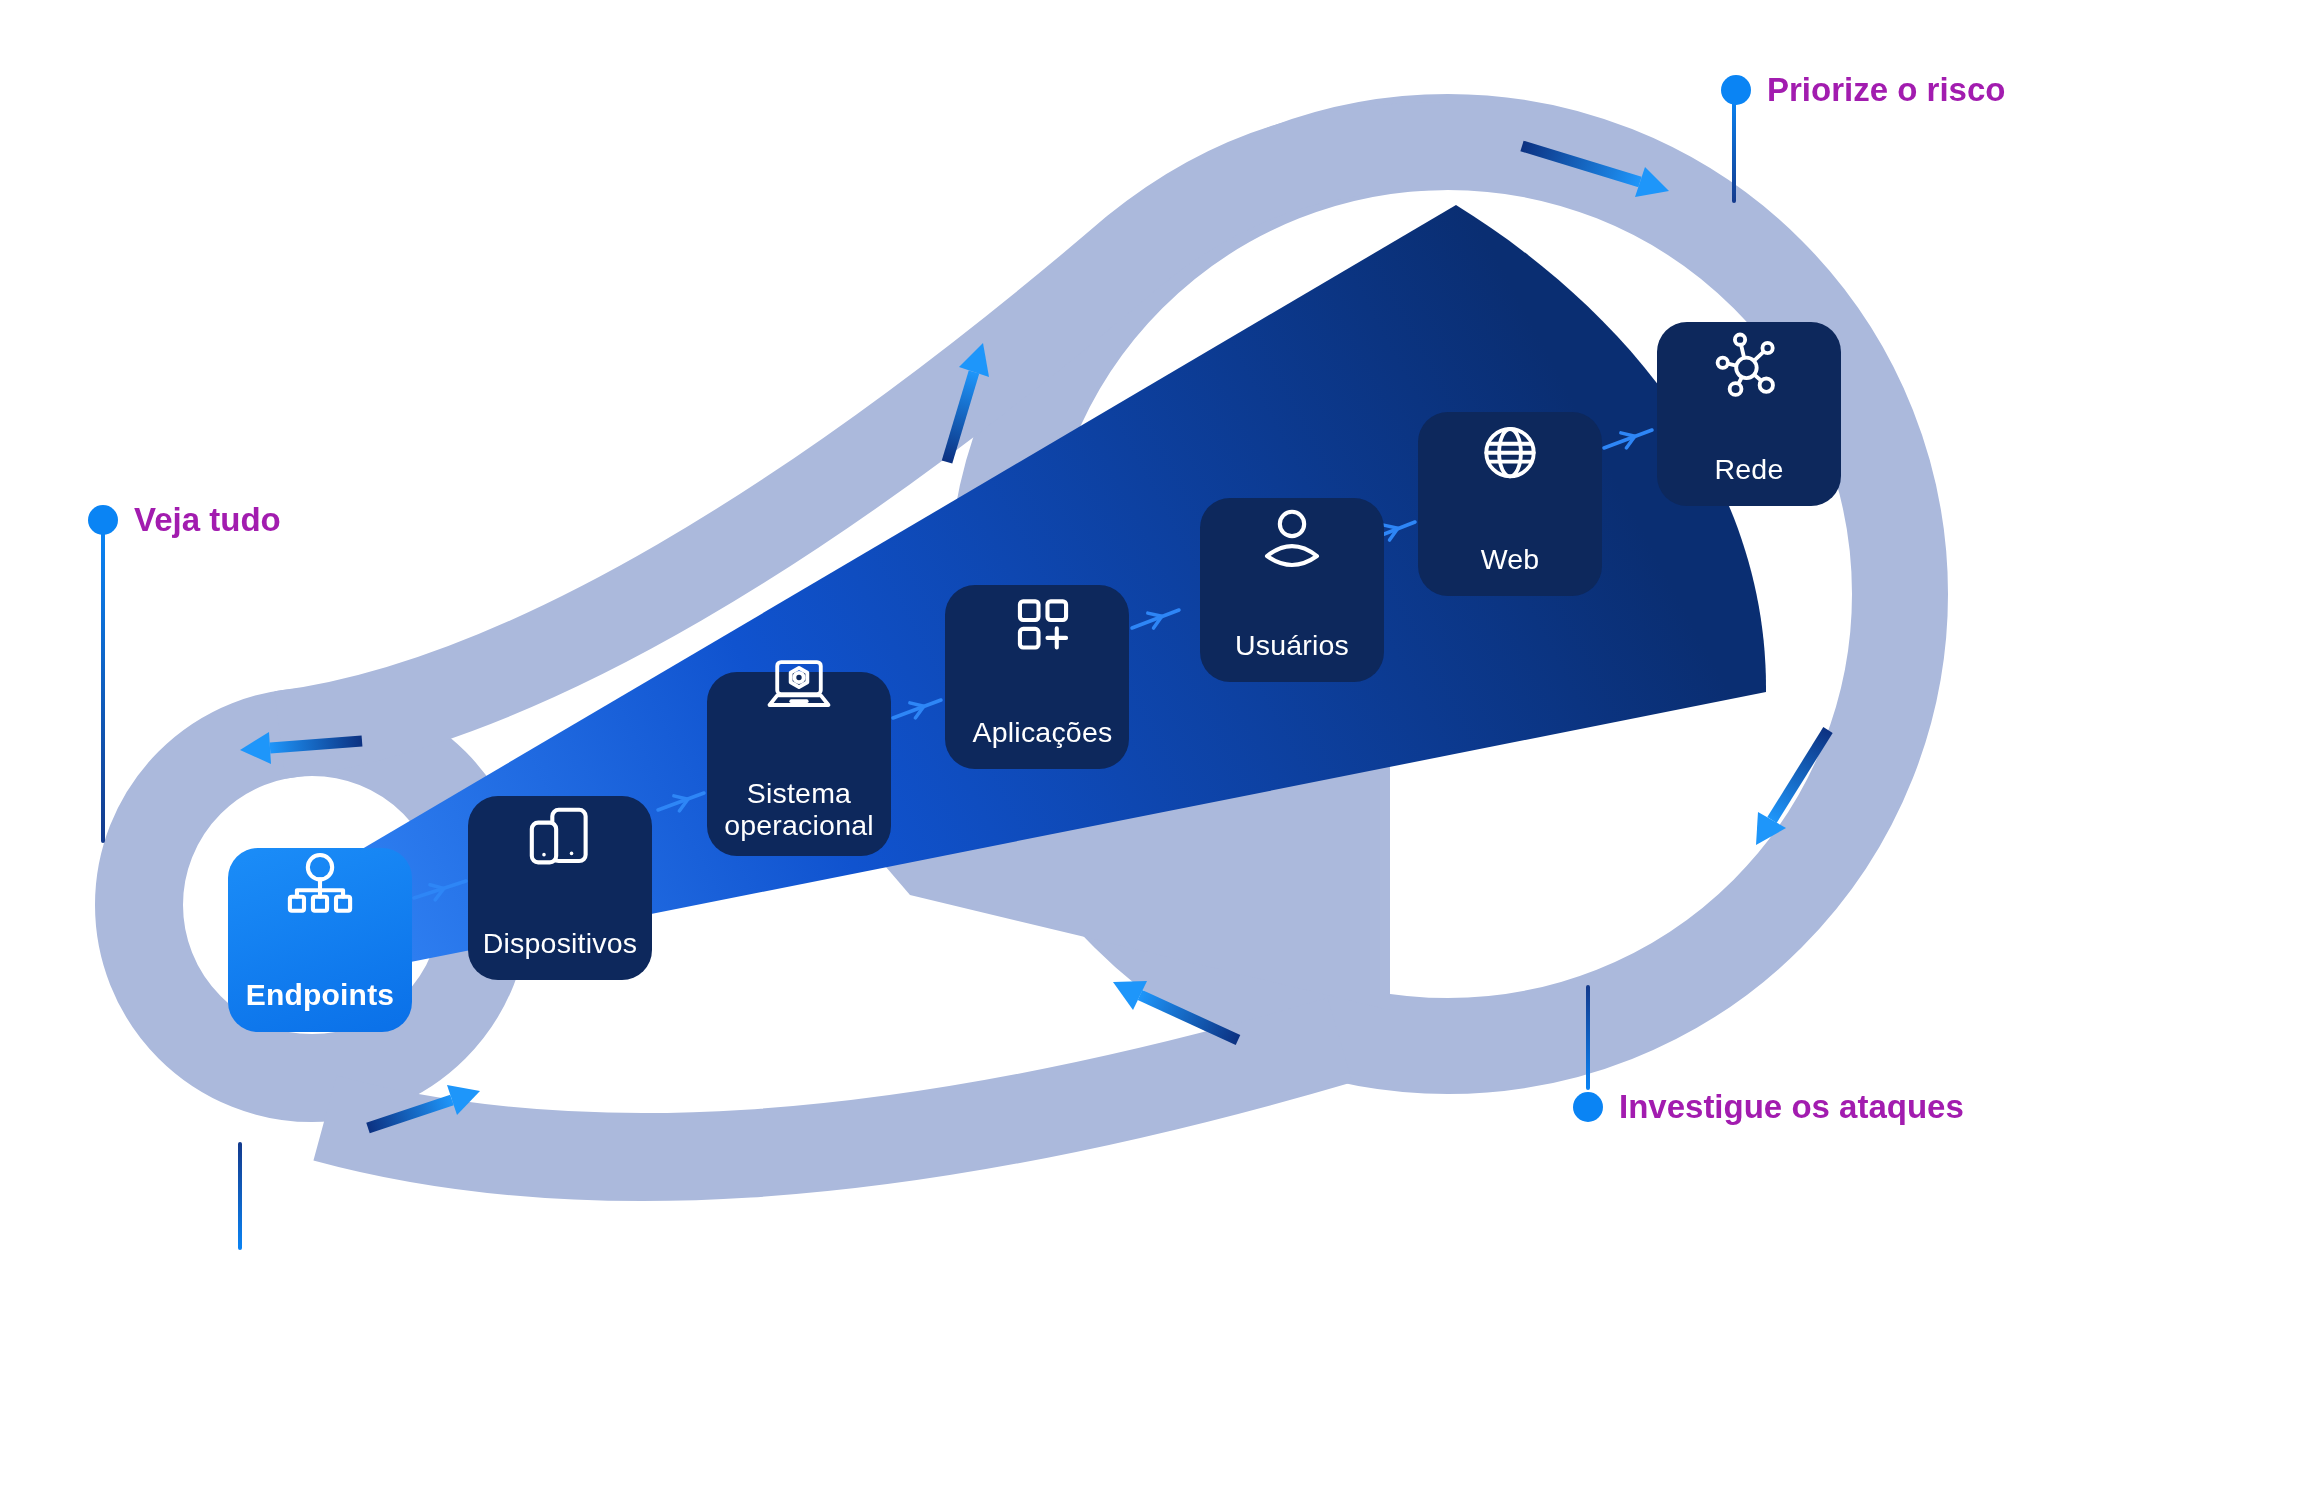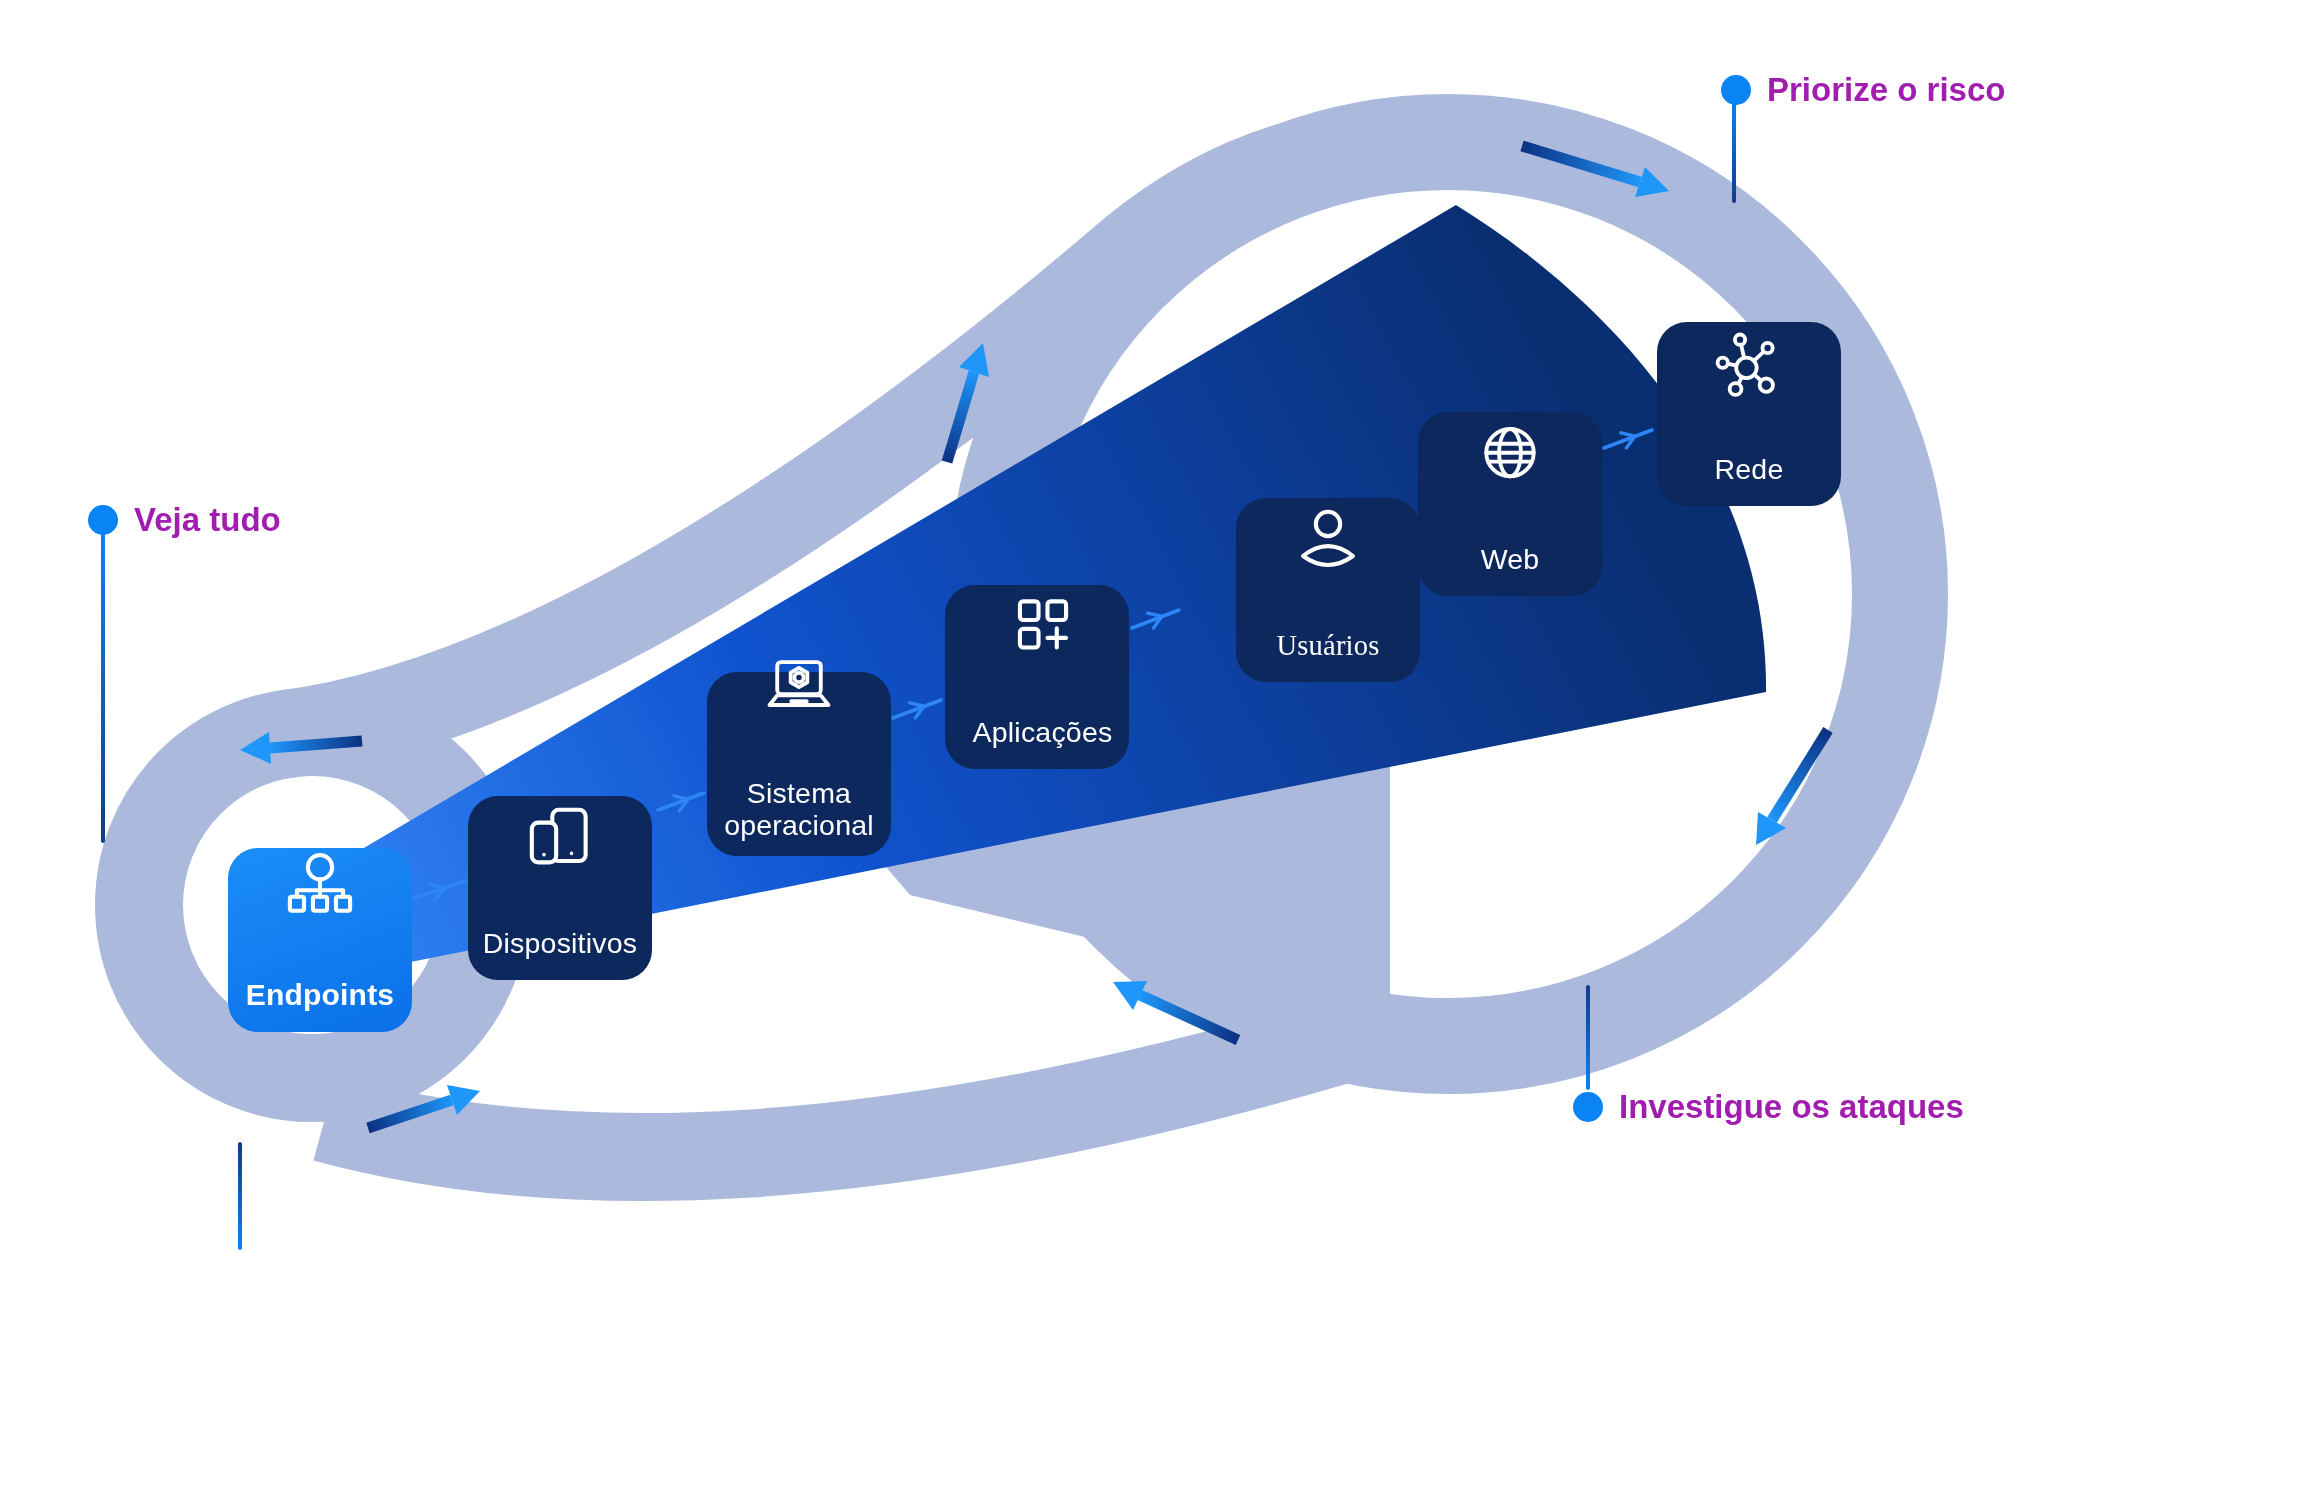--- a/index.html
+++ b/index.html
@@ -179,21 +179,21 @@
       <svg class="nicon" viewBox="0 0 64 64" fill="none" stroke="#ffffff" stroke-width="3.2" stroke-linecap="round" stroke-linejoin="round">
         <rect x="14" y="12" width="14.5" height="14.5" rx="2.5"></rect>
         <rect x="35.5" y="12" width="14.5" height="14.5" rx="2.5"></rect>
         <rect x="14" y="33.5" width="14.5" height="14.5" rx="2.5"></rect>
         <path d="M42.75 33 V48 M35.5 40.5 H50"></path>
       </svg>
     </div>
     <div class="node-label">Aplicações</div>
   </div>
 
-  <div class="node" style="left:1236px;top:498px;font-family:Liberation Serif, serif;">
+  <div class="node" style="left:1200px;top:498px;">
     <div class="node-icon">
       <svg class="nicon" viewBox="0 0 64 64" fill="none" stroke="#ffffff" stroke-width="3.2" stroke-linecap="round" stroke-linejoin="round">
         <circle cx="32" cy="19.5" r="9.5"></circle>
         <path d="M12.5 44.5 Q32 29 51.5 44.5 Q32 58.5 12.5 44.5 Z"></path>
       </svg>
     </div>
     <div class="node-label">Usuários</div>
   </div>
 
   <div class="node" style="left:1418px;top:412px;">

